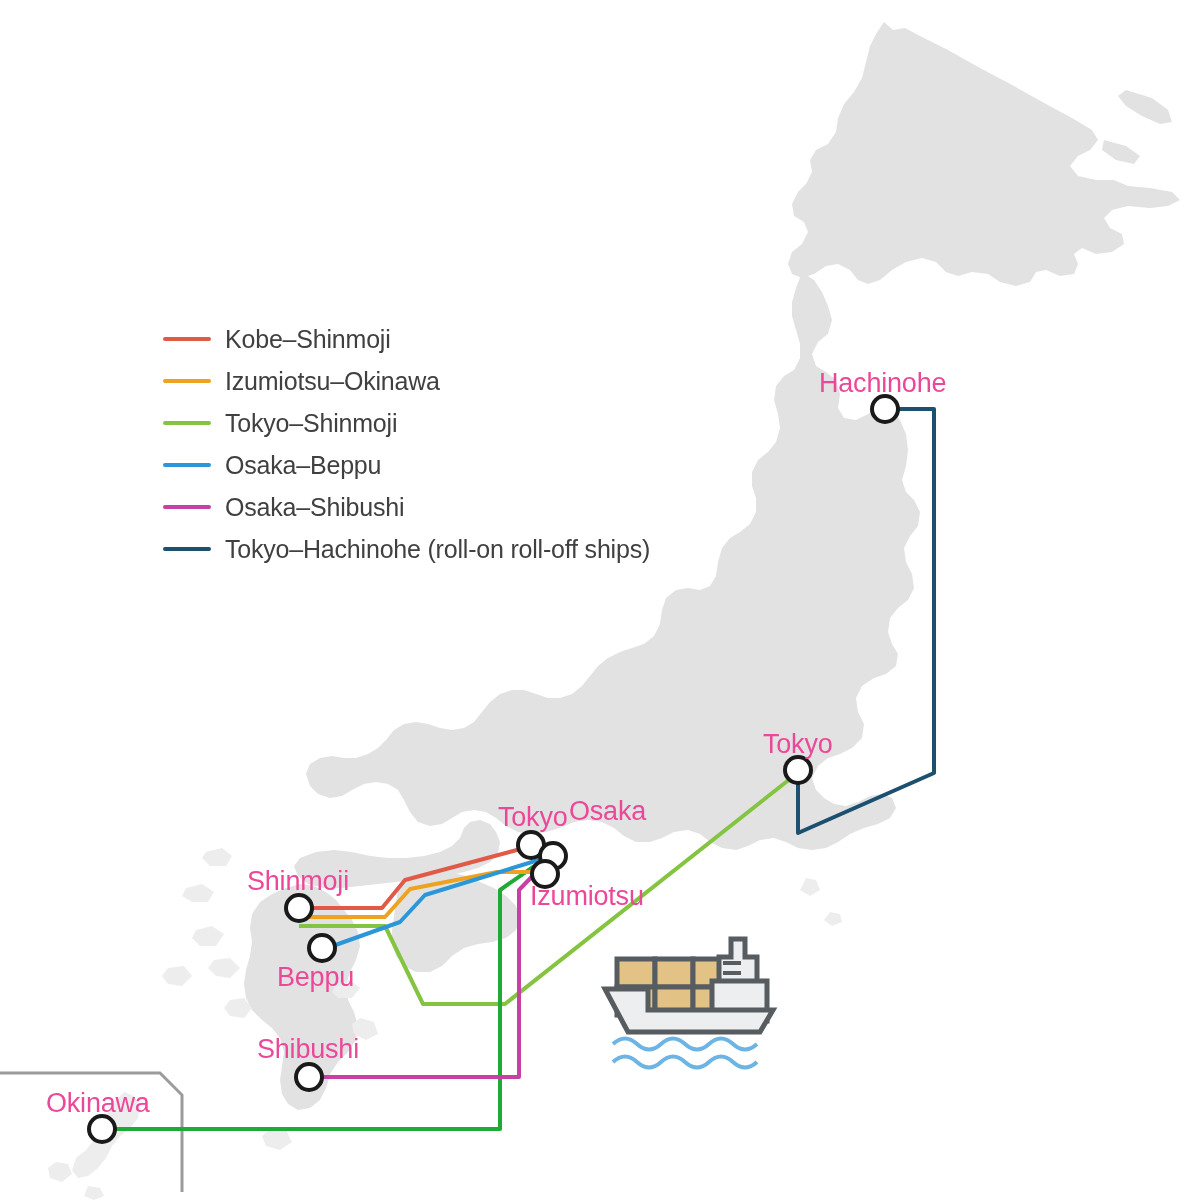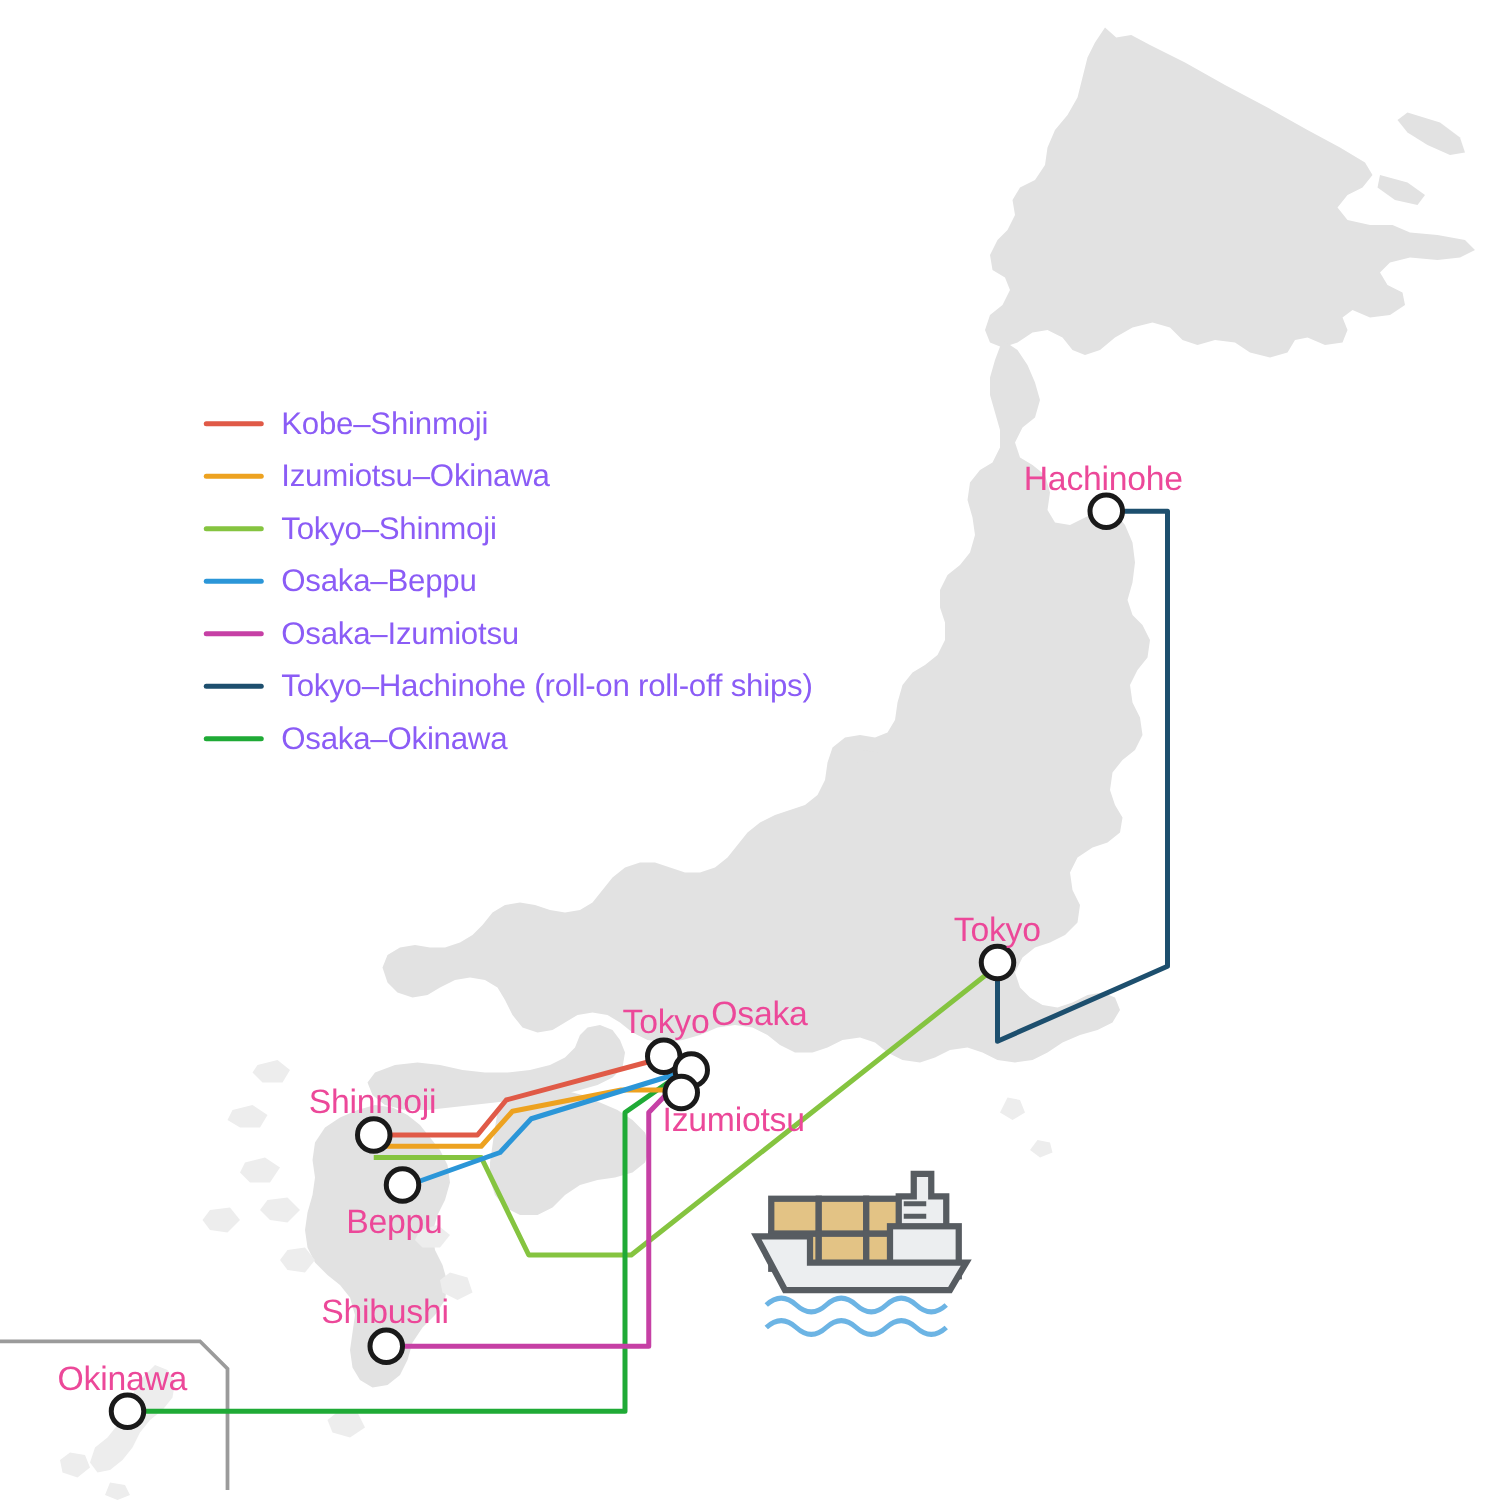--- a/index.html
+++ b/index.html
@@ -35,21 +35,21 @@
   }
   .legend-swatch {
     width: 48px;
     height: 4px;
     border-radius: 2px;
     flex: 0 0 48px;
   }
   .legend-label {
     margin-left: 14px;
     font-size: 25px;
-    color: #8b5cf6;
+    color: #404040;
     font-family: "Liberation Sans", sans-serif;
     white-space: nowrap;
     letter-spacing: -0.2px;
   }
   .city-label {
     position: absolute;
     font-size: 27px;
     color: #ec4899;
     font-family: "Liberation Sans", sans-serif;
     white-space: nowrap;
@@ -232,25 +232,21 @@
     <div class="legend-row">
       <span class="legend-swatch" style="background:#85c440"></span>
       <span class="legend-label">Tokyo–Shinmoji</span>
     </div>
     <div class="legend-row">
       <span class="legend-swatch" style="background:#2b96d8"></span>
       <span class="legend-label">Osaka–Beppu</span>
     </div>
     <div class="legend-row">
       <span class="legend-swatch" style="background:#c640a5"></span>
-      <span class="legend-label">Osaka–Izumiotsu</span>
+      <span class="legend-label">Osaka–Shibushi</span>
     </div>
     <div class="legend-row">
       <span class="legend-swatch" style="background:#1d4f6e"></span>
       <span class="legend-label">Tokyo–Hachinohe (roll-on roll-off ships)</span>
     </div>
-    <div class="legend-row">
-      <span class="legend-swatch" style="background:#1faa36"></span>
-      <span class="legend-label">Osaka–Okinawa</span>
-    </div>
   </div>
 
 </div>
 
 </body></html>

